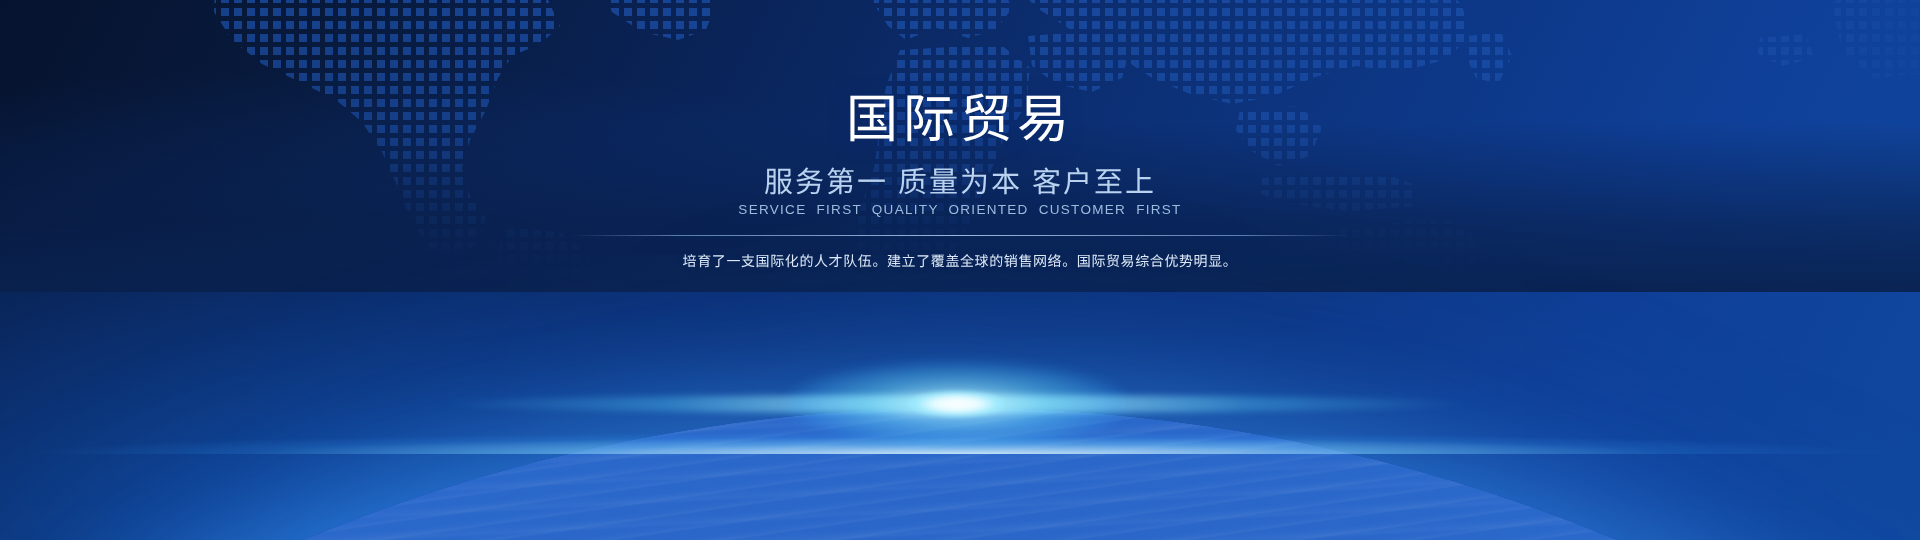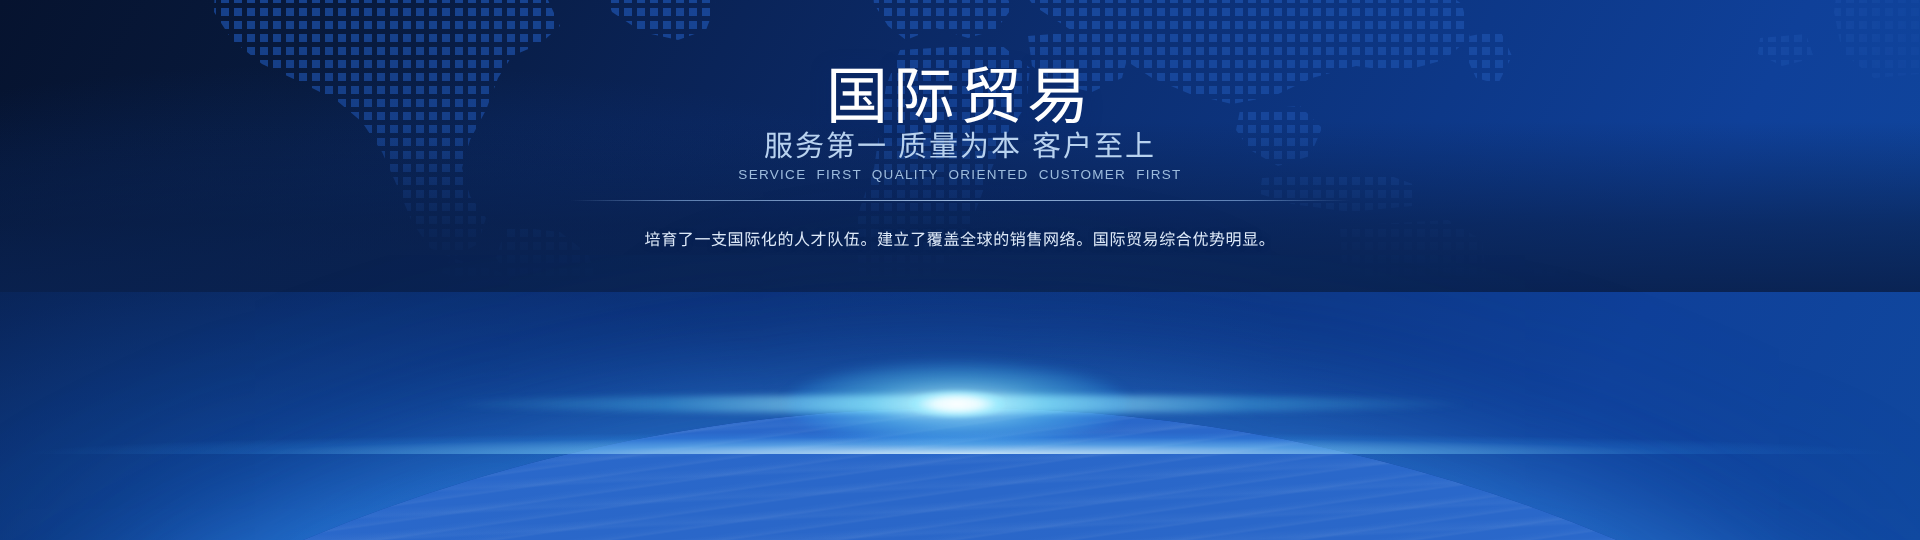--- a/index.html
+++ b/index.html
@@ -187,30 +187,30 @@
   
   .content {
     position: absolute;
     left: 0; top: 0;
     width: 1920px;
     text-align: center;
     z-index: 20;
   }
   .title {
     margin: 0;
-    padding-top: 64px;
-    font-size: 62px;
+    padding-top: 92px;
+    font-size: 52px;
     line-height: 1.05;
     font-weight: 400;
     letter-spacing: 5px;
     color: #ffffff;
     text-shadow: 0 2px 18px rgba(10,40,110,0.55);
   }
   .subtitle-cn {
-    margin: 2px 0 0 0;
+    margin: 20px 0 0 0;
     font-size: 29px;
     line-height: 1.1;
     font-weight: 400;
     letter-spacing: 2px;
     color: #b8d2ef;
   }
   .subtitle-en {
     margin: 5px 0 10px 0;
     font-size: 13.5px;
     line-height: 1.1;
@@ -228,22 +228,22 @@
         rgba(160,200,248,0.55) 14%,
         rgba(190,220,252,0.80) 50%,
         rgba(160,200,248,0.55) 86%,
         rgba(150,195,245,0) 100%);
   }
   .desc {
     margin: 0;
     padding-top: 14px;
   }
   .desc-line {
-    margin: 12px;
-    font-size: 16px;
+    margin: 0;
+    font-size: 14px;
     line-height: 1.62;
     letter-spacing: 0.6px;
     color: #dde9f8;
     text-shadow: 0 1px 5px rgba(6,30,80,0.5);
   }
 </style>
 </head>
 <body>
 
 <div id="banner">

